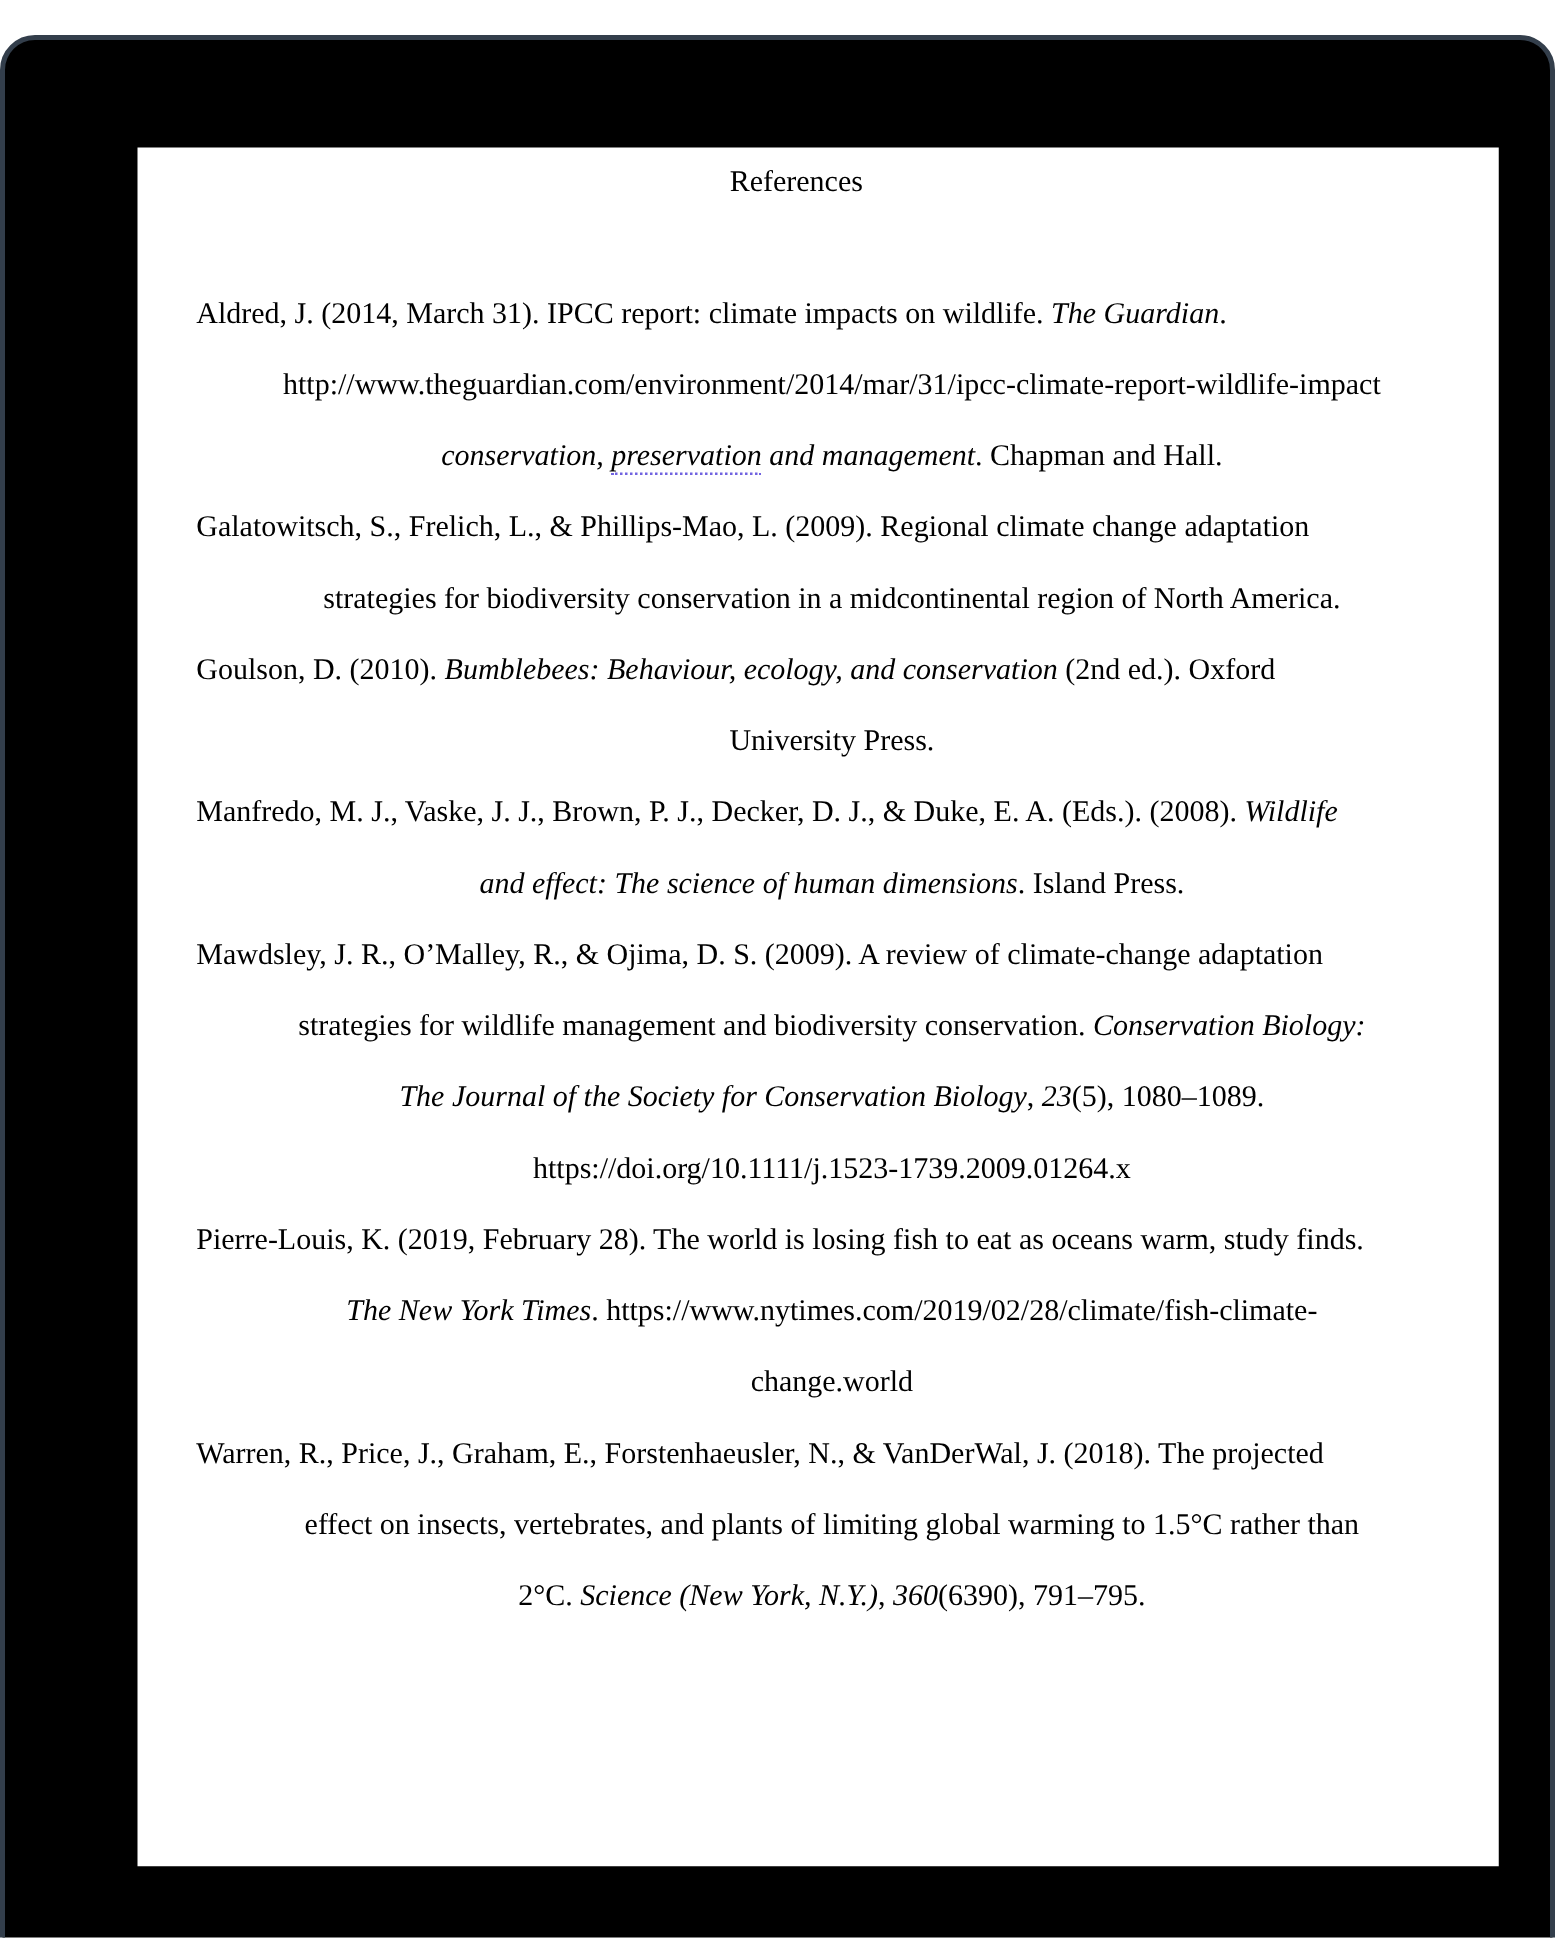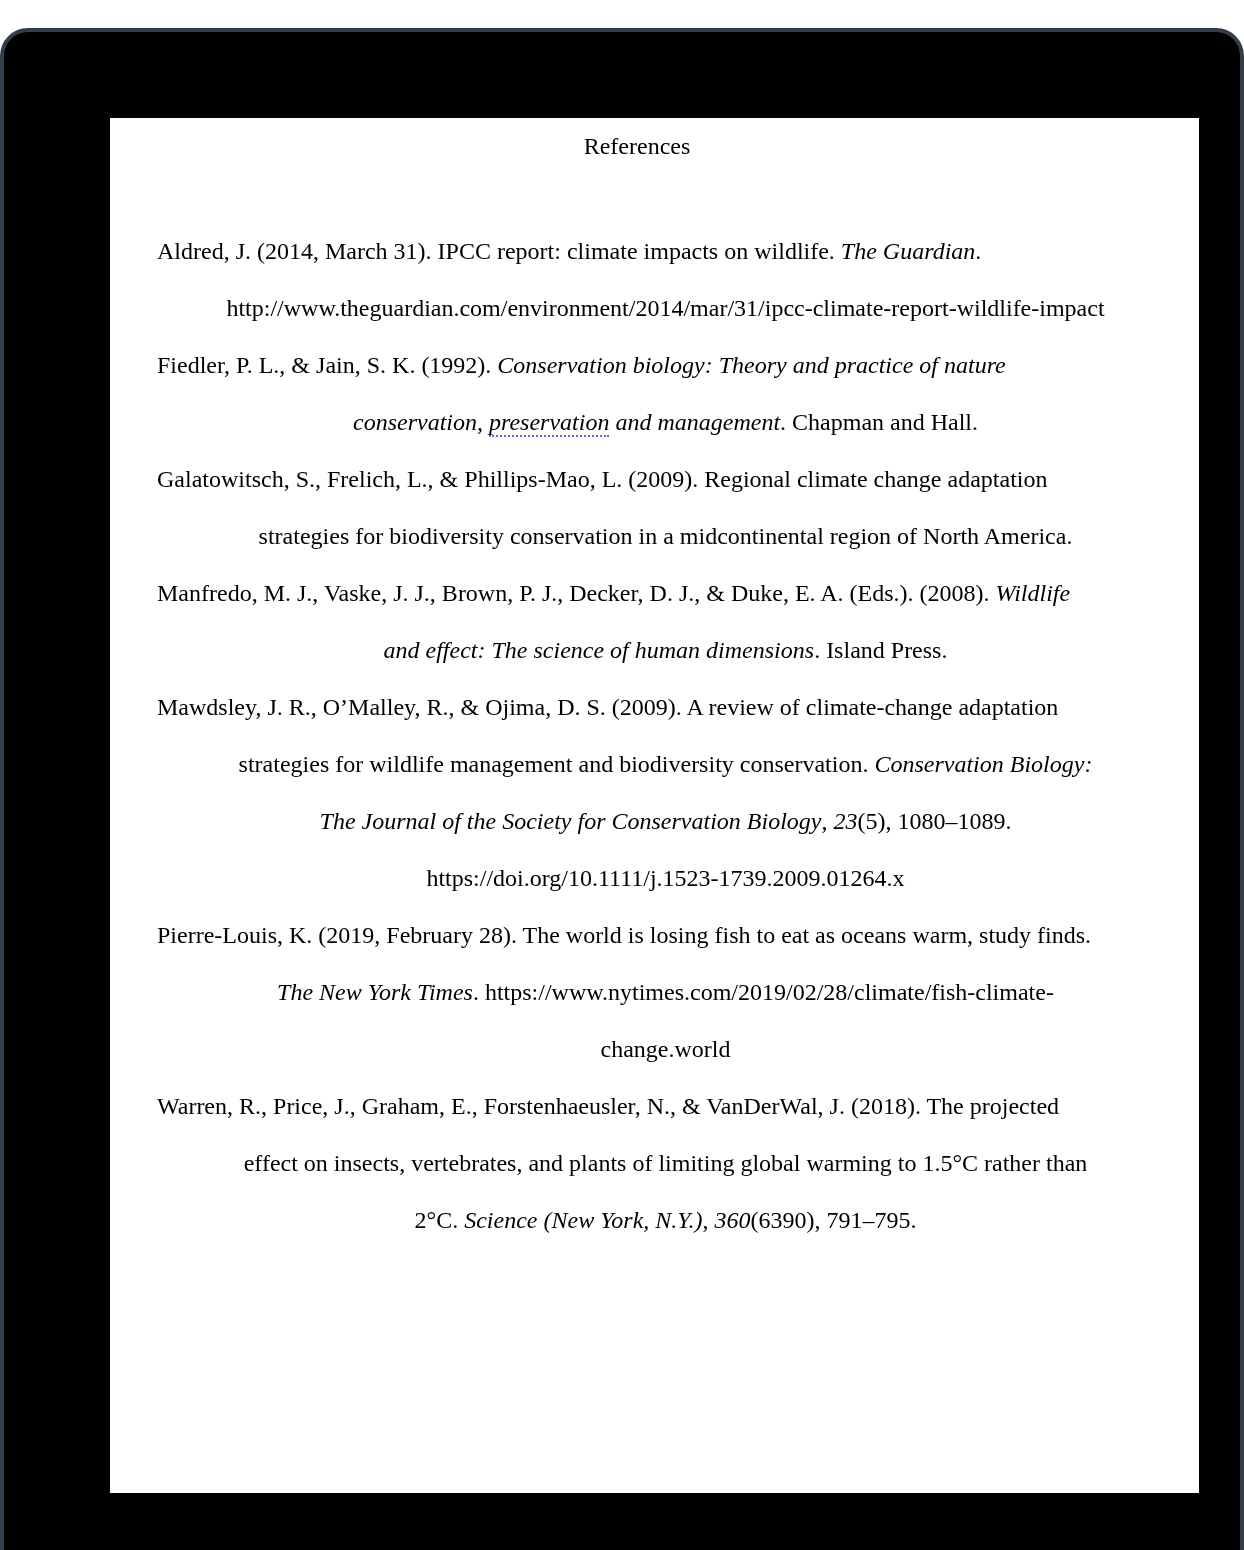--- a/index.html
+++ b/index.html
@@ -73,26 +73,29 @@
   <div class="frame">
     <div class="page">
       <div class="content">
         <h1 class="doc-title">References</h1>
         <div class="refs">
             <div>
               <div class="line"><span>Aldred, J. (2014, March 31). IPCC report: climate impacts on wildlife. </span><em>The Guardian</em><span>.</span></div>
               <div class="line cont"><span>http://www.theguardian.com/environment/2014/mar/31/ipcc-climate-report-wildlife-impact</span></div>
             </div>
             <div>
-              <div class="line"><span>Fiedler, P. L., &amp; Jain, S. K. (1992). </span><em>Conservation biology: Theory and practice of nature</em></div>
               <div class="line cont"><em>conservation, </em><em class="squiggle">preservation</em><em> and management</em><span>. Chapman and Hall.</span></div>
             </div>
             <div>
               <div class="line"><span>Galatowitsch, S., Frelich, L., &amp; Phillips-Mao, L. (2009). Regional climate change adaptation</span></div>
               <div class="line cont"><span>strategies for biodiversity conservation in a midcontinental region of North America.</span></div>
+            </div>
+            <div>
+              <div class="line"><span>Goulson, D. (2010). </span><em>Bumblebees: Behaviour, ecology, and conservation</em><span> (2nd ed.). Oxford</span></div>
+              <div class="line cont"><span>University Press.</span></div>
             </div>
             <div>
               <div class="line"><span>Manfredo, M. J., Vaske, J. J., Brown, P. J., Decker, D. J., &amp; Duke, E. A. (Eds.). (2008). </span><em>Wildlife</em></div>
               <div class="line cont"><em>and effect: The science of human dimensions</em><span>. Island Press.</span></div>
             </div>
             <div>
               <div class="line"><span>Mawdsley, J. R., O’Malley, R., &amp; Ojima, D. S. (2009). A review of climate-change adaptation</span></div>
               <div class="line cont"><span>strategies for wildlife management and biodiversity conservation. </span><em>Conservation Biology:</em></div>
               <div class="line cont"><em>The Journal of the Society for Conservation Biology</em><span>, </span><em>23</em><span>(5), 1080–1089.</span></div>
               <div class="line cont"><span>https://doi.org/10.1111/j.1523-1739.2009.01264.x</span></div>

